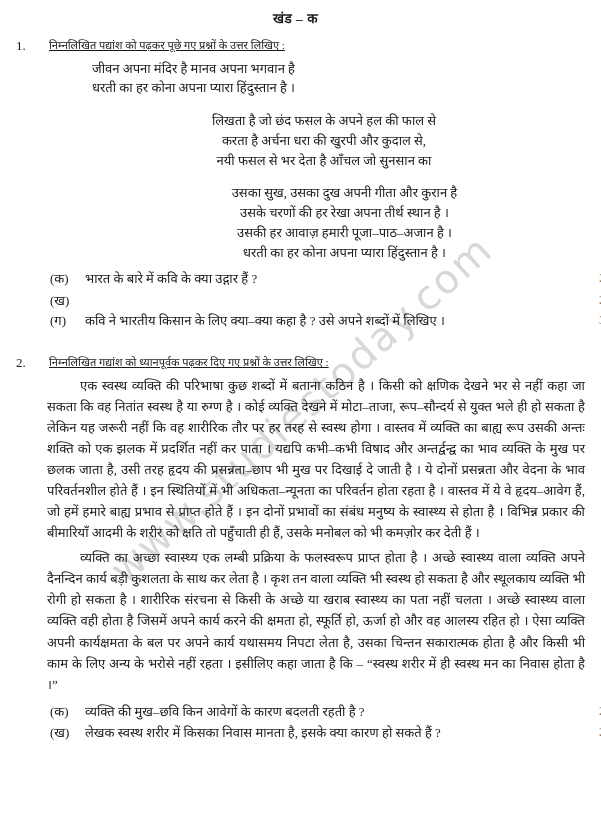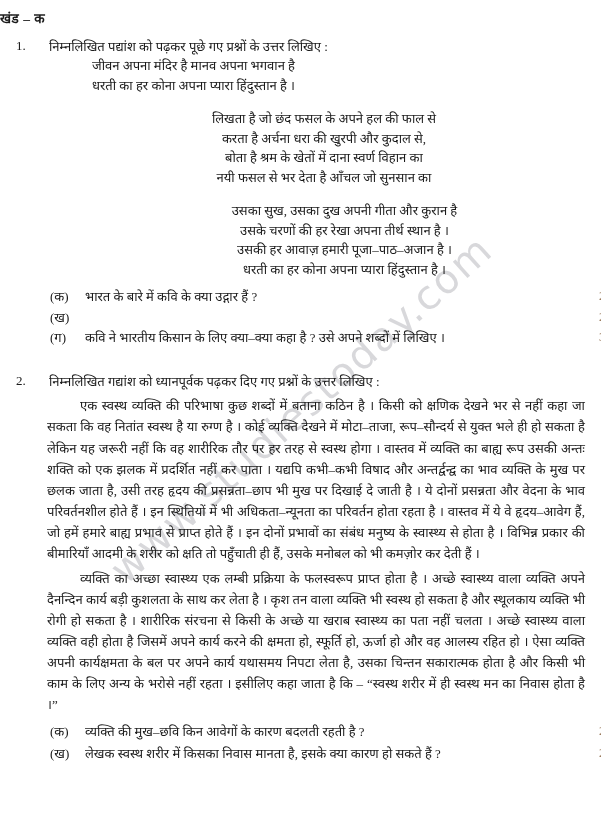--- a/index.html
+++ b/index.html
@@ -39,21 +39,21 @@
     font-weight: 400;
   }
 
   .content {
     position: relative;
     z-index: 2;
   }
 
   
   .section-head {
-    text-align: left;
+    text-align: center;
     font-weight: bold;
     font-size: 13.5px;
     letter-spacing: 0.5px;
     margin: 9px 0 0 0;
     padding-right: 10px;
     font-family: Liberation Serif, serif;
   }
 
   
   .q-block {
@@ -62,28 +62,30 @@
   }
   .q-num {
     position: absolute;
     left: 16px;
     top: 0;
     font-size: 13px;
   }
   .q-stem {
     margin-left: 49px;
     margin-right: 26px;
-    font-size: 13px;
+    font-size: 11px;
     line-height: 1.42;
+    text-decoration: underline;
   }
 
   
   .stanza {
     font-size: 13px;
     line-height: 1.52;
+    margin-top: 5px;
   }
   .stanza.indent-deep { margin-left: 92px; }
   .stanza.indent-none { margin-left: 47px; margin-top: 13px; text-align: center; }
   .stanza.indent-mid  { margin-left: 88px; margin-top: 13px; text-align: center; }
   .verse { white-space: nowrap; }
 
   
   .prose {
     margin-left: 47px;
     margin-right: 16px;
@@ -140,21 +142,20 @@
       <div class="q-stem">निम्नलिखित पद्यांश को पढ़कर पूछे गए प्रश्नों के उत्तर लिखिए :</div>
 
       <div class="stanza indent-deep">
         <div class="verse">जीवन अपना मंदिर है मानव अपना भगवान है</div>
         <div class="verse">धरती का हर कोना अपना प्यारा हिंदुस्तान है ।</div>
       </div>
 
       <div class="stanza indent-none">
         <div class="verse">लिखता है जो छंद फसल के अपने हल की फाल से</div>
         <div class="verse">करता है अर्चना धरा की खुरपी और कुदाल से,</div>
-        <div class="verse">बोता है श्रम के खेतों में दाना स्वर्ण विहान का</div>
         <div class="verse">नयी फसल से भर देता है आँचल जो सुनसान का</div>
       </div>
 
       <div class="stanza indent-mid">
         <div class="verse">उसका सुख, उसका दुख अपनी गीता और कुरान है</div>
         <div class="verse">उसके चरणों की हर रेखा अपना तीर्थ स्थान है ।</div>
         <div class="verse">उसकी हर आवाज़ हमारी पूजा–पाठ–अजान है ।</div>
         <div class="verse">धरती का हर कोना अपना प्यारा हिंदुस्तान है ।</div>
       </div>
 

